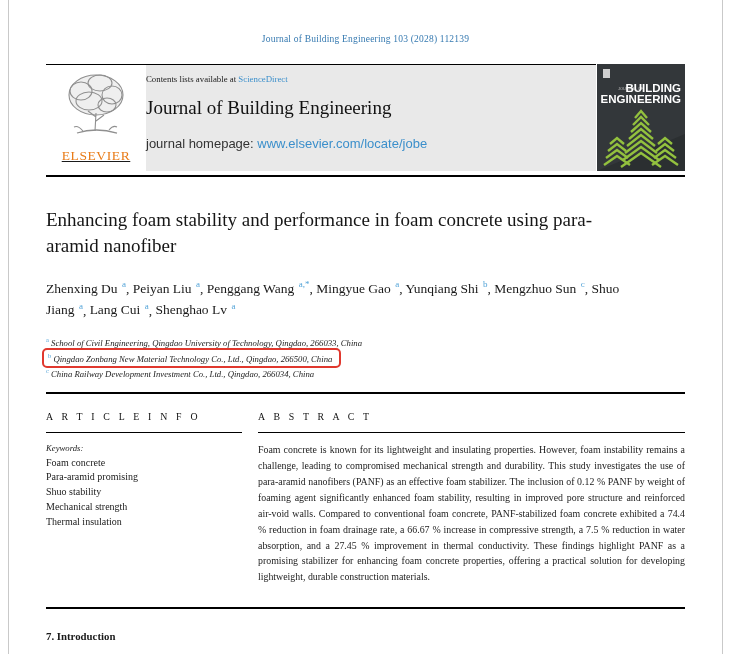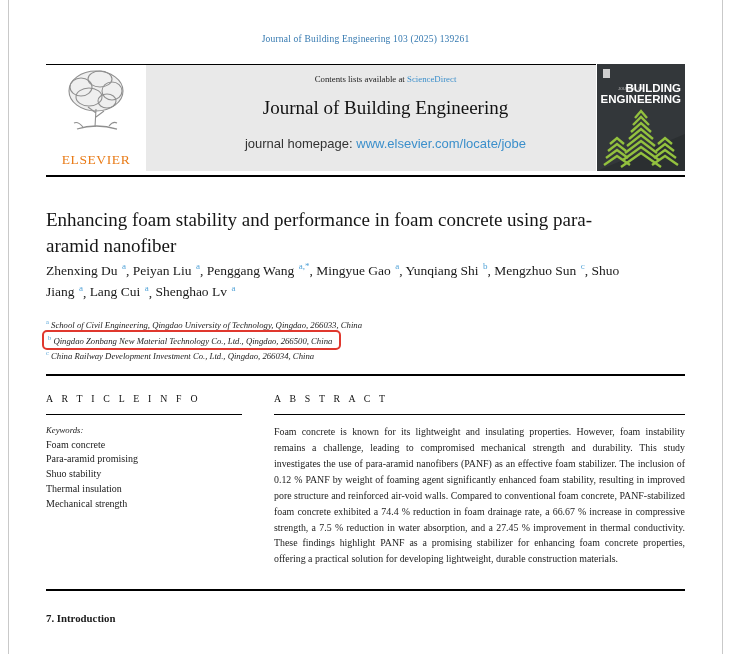--- a/index.html
+++ b/index.html
@@ -14,50 +14,50 @@
   .content { padding:0 44px 0 46px; }
 
   .citation-line {
     margin-top:34px; text-align:center; font-size:9.5px; color:#3579b0;
     letter-spacing:.2px;
   }
 
   
   .masthead { display:flex; margin-top:20px; height:107px; }
   .mast-main { flex:1; display:flex; border-top:1.5px solid #000; }
-  .logo-col { width:100px; background:#fff; display:flex; flex-direction:column; align-items:center; justify-content:space-between; padding-bottom:3px; }
+  .logo-col { width:100px; background:#fff; display:flex; flex-direction:column; align-items:center; justify-content:center; padding-bottom:3px;text-decoration:underline; }
   .elsevier-word { font-size:13.5px; color:#e97b17; letter-spacing:.6px; margin-top:1px; }
-  .band { flex:1; background:#e9e9e9; text-align:center; padding-top:9px;padding-left:29px; }
+  .band { flex:1; background:#e9e9e9; text-align:left; padding-top:9px; }
   .band-line1 { font-size:8.8px; color:#222; }
   .band-title { font-size:19px; margin-top:13px; color:#111; }
   .band-line3 { font-family:"Liberation Sans", sans-serif; font-size:13px; margin-top:17px; color:#333; }
   .cover-col { width:88px; margin-left:1px; }
   .rule-thick { border-top:2.5px solid #000; margin-top:4px; }
 
   .link { color:#3b8fcb; }
 
   
   .art-title { margin-top:30px; font-size:19px; line-height:1.38; max-width:575px; color:#161616; }
-  .authors { margin-top:1px; font-size:13.5px; line-height:1.55; max-width:585px; }
+  .authors { margin-top:19px; font-size:13.5px; line-height:1.55; max-width:585px; }
   .sup-link { color:#54a4d8; font-size:9px; }
   .authors sup { margin-left:1px; }
 
   .affils { margin-top:13px; font-style:italic; font-size:8.7px; line-height:11.5px; color:#222; }
   .affil-row { white-space:nowrap; }
   .affil sup { font-size:6.5px; color:#54a4d8; font-style:normal; }
   .boxed {
     display:inline-block; border:2.5px solid #e0382e; border-radius:5px;
     padding:0px 7px 1px 4px; margin:-2px 0 -3px -4px; position:relative; z-index:2;
     background:transparent;
   }
 
   
   .info-block {
     margin-top:12px; border-top:2px solid #000; border-bottom:2px solid #000;
-    display:flex; gap:32px; padding:17px 0 22px 0;
+    display:flex; gap:16px; padding:17px 0 22px 0;
   }
   .info-col { width:196px; flex:none; }
   .abs-col { flex:1; }
   .blk-heading { font-size:9.8px; letter-spacing:3.2px; color:#111; }
   .blk-rule { border:none; border-top:1px solid #000; margin:10px 0 9px 0; }
   .kw-label { font-style:italic; font-size:8.7px; line-height:1.5; }
   .kw-item { font-size:10px; line-height:1.48; }
   .abs-text { font-size:9.9px; line-height:1.6; text-align:justify; color:#1c1c1c; }
 
   
@@ -66,21 +66,21 @@
   .intro-para { margin-top:14px; font-size:10.3px; line-height:1.62; text-align:justify; text-indent:13px; color:#1c1c1c; }
 </style>
 </head>
 <body>
 
 <div class="page-edge edge-left"></div>
 <div class="page-edge edge-right"></div>
 
 <div class="content">
 
-  <div class="citation-line">Journal of Building Engineering 103 (2025) 139261</div>
+  <div class="citation-line">Journal of Building Engineering 103 (2028) 112139</div>
 
   <div class="masthead">
     <div class="mast-main">
       <div class="logo-col">
         <span>
           <svg width="74" height="74" viewBox="0 0 74 74">
             <g fill="none" stroke="#8f8f8f" stroke-width="1.1">
               <ellipse cx="37" cy="26" rx="27" ry="20" fill="#efefef"></ellipse>
               <ellipse cx="22" cy="22" rx="11" ry="9"></ellipse>
               <ellipse cx="41" cy="14" rx="12" ry="8"></ellipse>
@@ -144,22 +144,22 @@
 
   <div class="info-block">
     <div class="info-col">
       <div class="blk-heading">A R T I C L E   I N F O</div>
       <hr class="blk-rule">
       <div class="kw-label">Keywords:</div>
       <div>
           <div class="kw-item">Foam concrete</div>
           <div class="kw-item">Para-aramid promising</div>
           <div class="kw-item">Shuo stability</div>
+          <div class="kw-item">Mechanical strength</div>
           <div class="kw-item">Thermal insulation</div>
-          <div class="kw-item">Mechanical strength</div>
         </div>
     </div>
     <div class="abs-col">
       <div class="blk-heading">A B S T R A C T</div>
       <hr class="blk-rule">
       <p class="abs-text">Foam concrete is known for its lightweight and insulating properties. However, foam instability remains a challenge, leading to compromised mechanical strength and durability. This study investigates the use of para-aramid nanofibers (PANF) as an effective foam stabilizer. The inclusion of 0.12 % PANF by weight of foaming agent significantly enhanced foam stability, resulting in improved pore structure and reinforced air-void walls. Compared to conventional foam concrete, PANF-stabilized foam concrete exhibited a 74.4 % reduction in foam drainage rate, a 66.67 % increase in compressive strength, a 7.5 % reduction in water absorption, and a 27.45 % improvement in thermal conductivity. These findings highlight PANF as a promising stabilizer for enhancing foam concrete properties, offering a practical solution for developing lightweight, durable construction materials.</p>
     </div>
   </div>
 
   <div class="intro">

